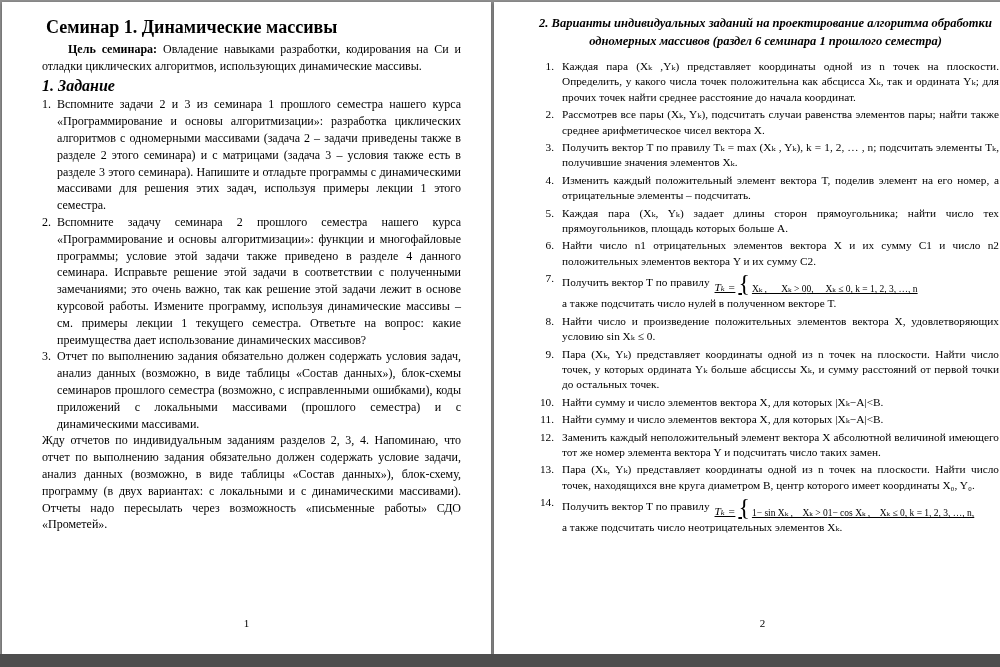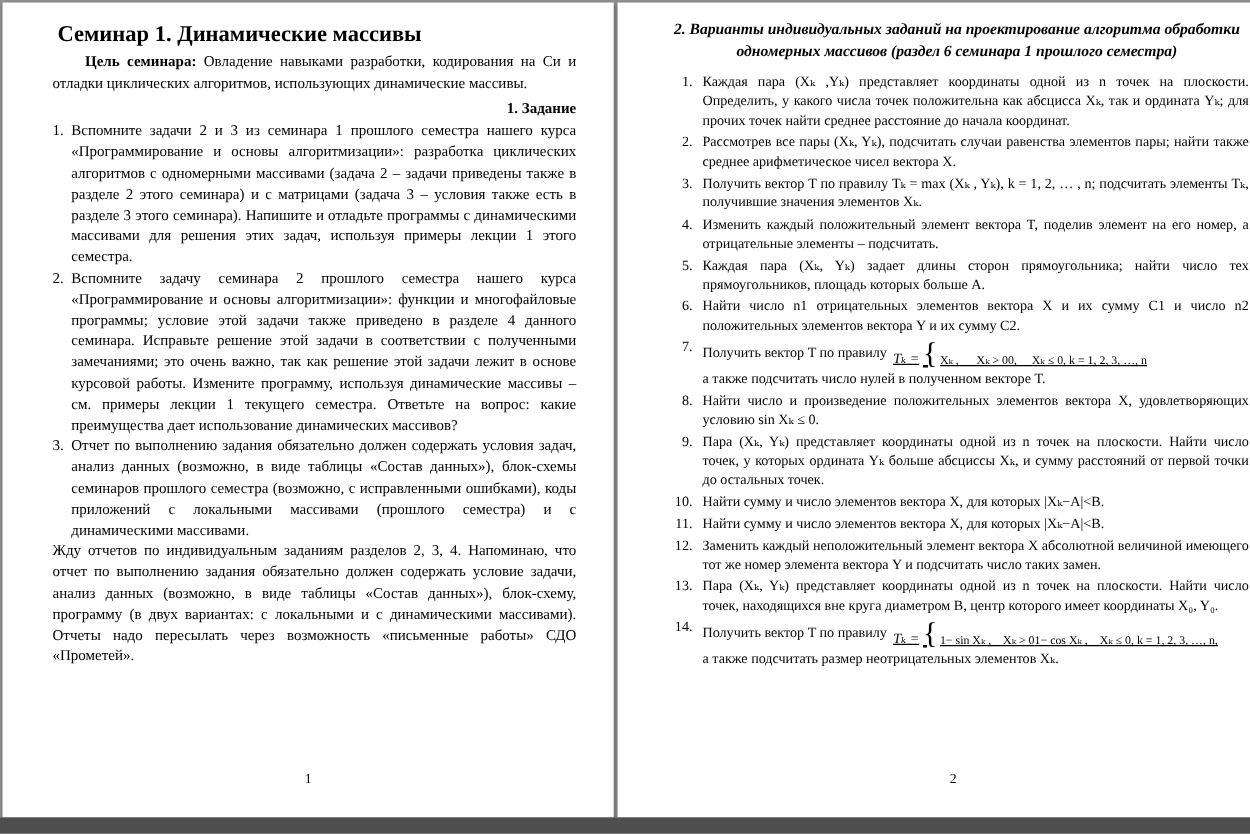--- a/index.html
+++ b/index.html
@@ -22,21 +22,21 @@
   .page-left  { width:489px; padding:15px 30px 0 40px; }
   .page-right { width:537px; padding:12px 32px 0 38px; }
   .bottom-bar { position:absolute; left:0; right:0; bottom:0; height:13px; background:#4e4e4e; }
 
   
   .p1-title { font-size:18px; font-weight:bold; margin-bottom:3px; padding-left:4px; }
   .p1-body  { font-size:12px; line-height:16.8px; }
   .para     { text-align:justify; }
   .goal     { text-indent:26px; }
   .goal .lbl{ font-weight:bold; }
-  .h-zadanie{ text-align:right; font-weight:bold; font-size:12px; margin:3px 0 2px; }
+  .h-zadanie{ text-align:left; font-weight:bold; font-style:italic; font-size:16px; margin:3px 0 2px; }
   .list1 .li{ display:flex; }
   .list1 .num{ width:15px; flex:none; }
   .list1 .txt{ flex:1; text-align:justify; }
   .closing  { text-align:justify; }
   .pageno   { position:absolute; bottom:25px; left:0; width:100%; text-align:center; font-size:11px; }
 
   
   .p2-title { text-align:center; font-weight:bold; font-style:italic; font-size:12.5px; line-height:18px; margin-bottom:9px; }
   .p2-intro { font-size:11.3px; line-height:15.6px; text-align:justify; text-indent:26px; margin-bottom:18px; }
   .list2    { font-size:11.3px; line-height:15.4px; }
@@ -153,21 +153,21 @@
         <span class="num">14.</span>
         <span class="txt">
           <span>Получить  вектор  T  по  правилу</span><span class="formula">
               <span class="fprefix">Tₖ =</span>
               <span class="brace">{</span>
               <span class="cases">
                 <span class="case">1− sin Xₖ ,    Xₖ &gt; 0</span>
                 <span class="case">1− cos Xₖ ,    Xₖ ≤ 0, k = 1, 2, 3, …, n,</span>
               </span>
             </span>
-          <span class="after">а также подсчитать размер неотрицательных элементов Xₖ.</span>
+          <span class="after">а также подсчитать число неотрицательных элементов Xₖ.</span>
         </span>
       </div>
 
     </div>
     <div class="pageno">2</div>
   </div>
 
 </div>
 
 <div class="bottom-bar"></div>

